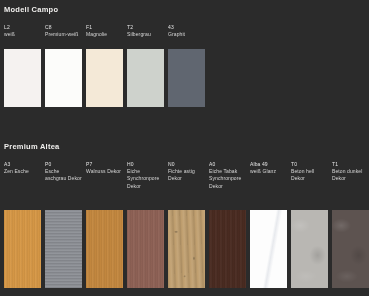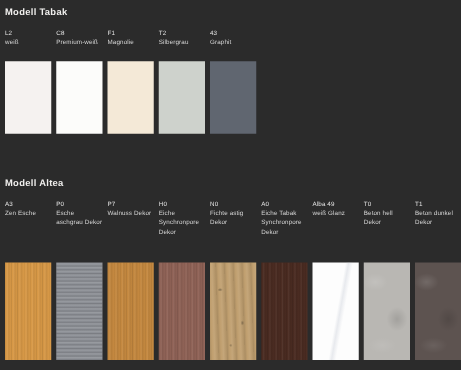--- a/index.html
+++ b/index.html
@@ -150,21 +150,21 @@
         rgba(255,255,255,0) 100%);
     pointer-events: none;
   }
 </style>
 </head>
 <body>
 
 <div class="page">
 
   <div class="section" id="section-campo">
-    <div class="section-title">Modell Tabak</div>
+    <div class="section-title">Modell Campo</div>
 
     <div class="labels-row" id="campo-labels">
       <div class="label-cell">
         <span class="label-code">L2</span>
         <span class="label-name">weiß</span>
       </div>
       <div class="label-cell">
         <span class="label-code">C8</span>
         <span class="label-name">Premium-weiß</span>
       </div>
@@ -185,21 +185,21 @@
     <div class="swatch-row" id="campo-swatches">
       <div class="swatch" style="background-color: rgb(245, 242, 240);"></div>
       <div class="swatch" style="background-color: rgb(252, 252, 250);"></div>
       <div class="swatch" style="background-color: rgb(244, 233, 215);"></div>
       <div class="swatch" style="background-color: rgb(206, 210, 204);"></div>
       <div class="swatch" style="background-color: rgb(96, 102, 112);"></div>
     </div>
   </div>
 
   <div class="section" id="section-altea">
-    <div class="section-title">Modell Altea</div>
+    <div class="section-title">Premium Altea</div>
 
     <div class="labels-row" id="altea-labels">
       <div class="label-cell">
         <span class="label-code">A3</span>
         <span class="label-name">Zen Esche</span>
       </div>
       <div class="label-cell">
         <span class="label-code">P0</span>
         <span class="label-name">Esche aschgrau Dekor</span>
       </div>

